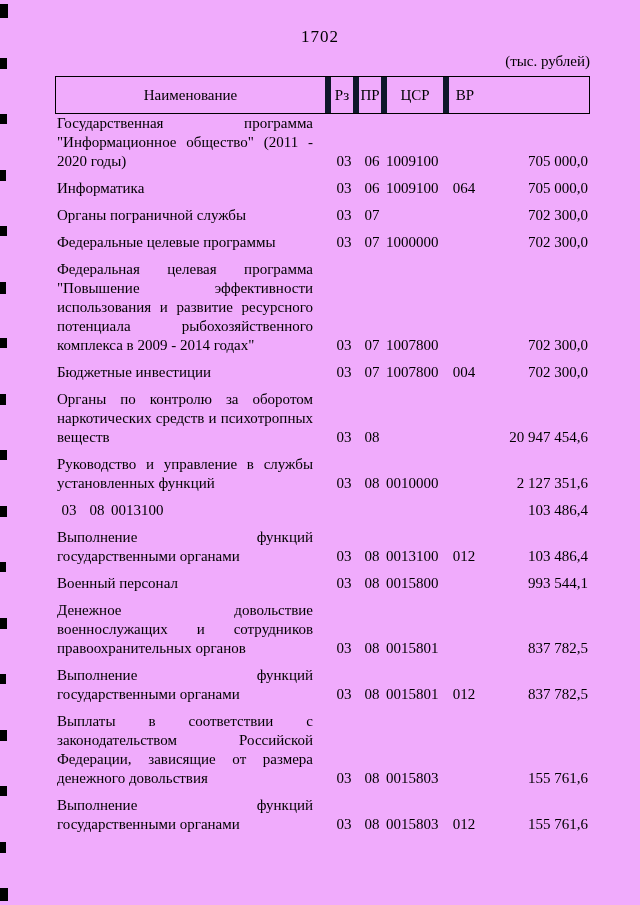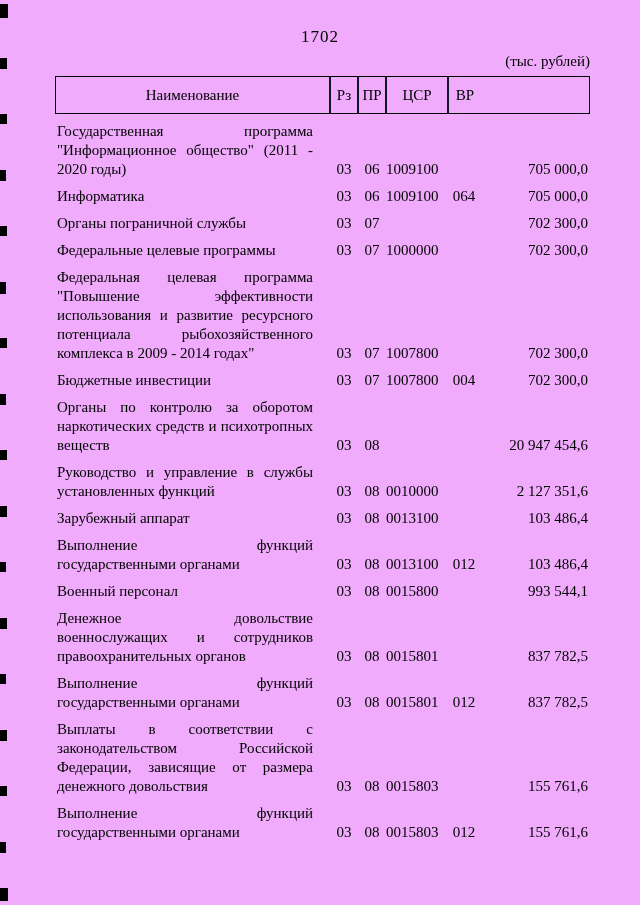--- a/index.html
+++ b/index.html
@@ -37,30 +37,30 @@
     display: flex;
     border: 1.5px solid #000;
     height: 38px;
     align-items: stretch;
   }
   .th {
     display: flex;
     align-items: center;
     justify-content: center;
     font-size: 15px;
-    border-right: 2px solid #0f172a;
+    border-right: 6px solid #0f172a;
   }
   .th:last-child { border-right: none; }
   .th.name  { width: 275px; }
   .th.rz    { width: 28px; }
   .th.pr    { width: 28px; }
   .th.tsr   { width: 62px; }
   .th.vr    { width: 32px; }
   .th.summa { flex: 1; }
-  .tbody { margin-top: 8px; }
+  .tbody { margin-top: 0; }
   .tr {
     display: flex;
     align-items: flex-end;
     margin-bottom: 8px;
     font-size: 15px;
     line-height: 19px;
   }
   .td.name  { width: 275px; padding-left: 2px; padding-right: 17px; text-align: justify; }
   .td.rz    { width: 28px; text-align: center; }
   .td.pr    { width: 28px; text-align: center; }
@@ -150,21 +150,20 @@
         </div>
         <div class="tr">
           <div class="td name">Руководство и управление в службы установленных функций</div>
           <div class="td rz">03</div>
           <div class="td pr">08</div>
           <div class="td tsr">0010000</div>
           <div class="td vr"></div>
           <div class="td summa">2 127 351,6</div>
         </div>
         <div class="tr">
-          <div class="td name">Зарубежный аппарат</div>
           <div class="td rz">03</div>
           <div class="td pr">08</div>
           <div class="td tsr">0013100</div>
           <div class="td vr"></div>
           <div class="td summa">103 486,4</div>
         </div>
         <div class="tr">
           <div class="td name">Выполнение функций государственными органами</div>
           <div class="td rz">03</div>
           <div class="td pr">08</div>

